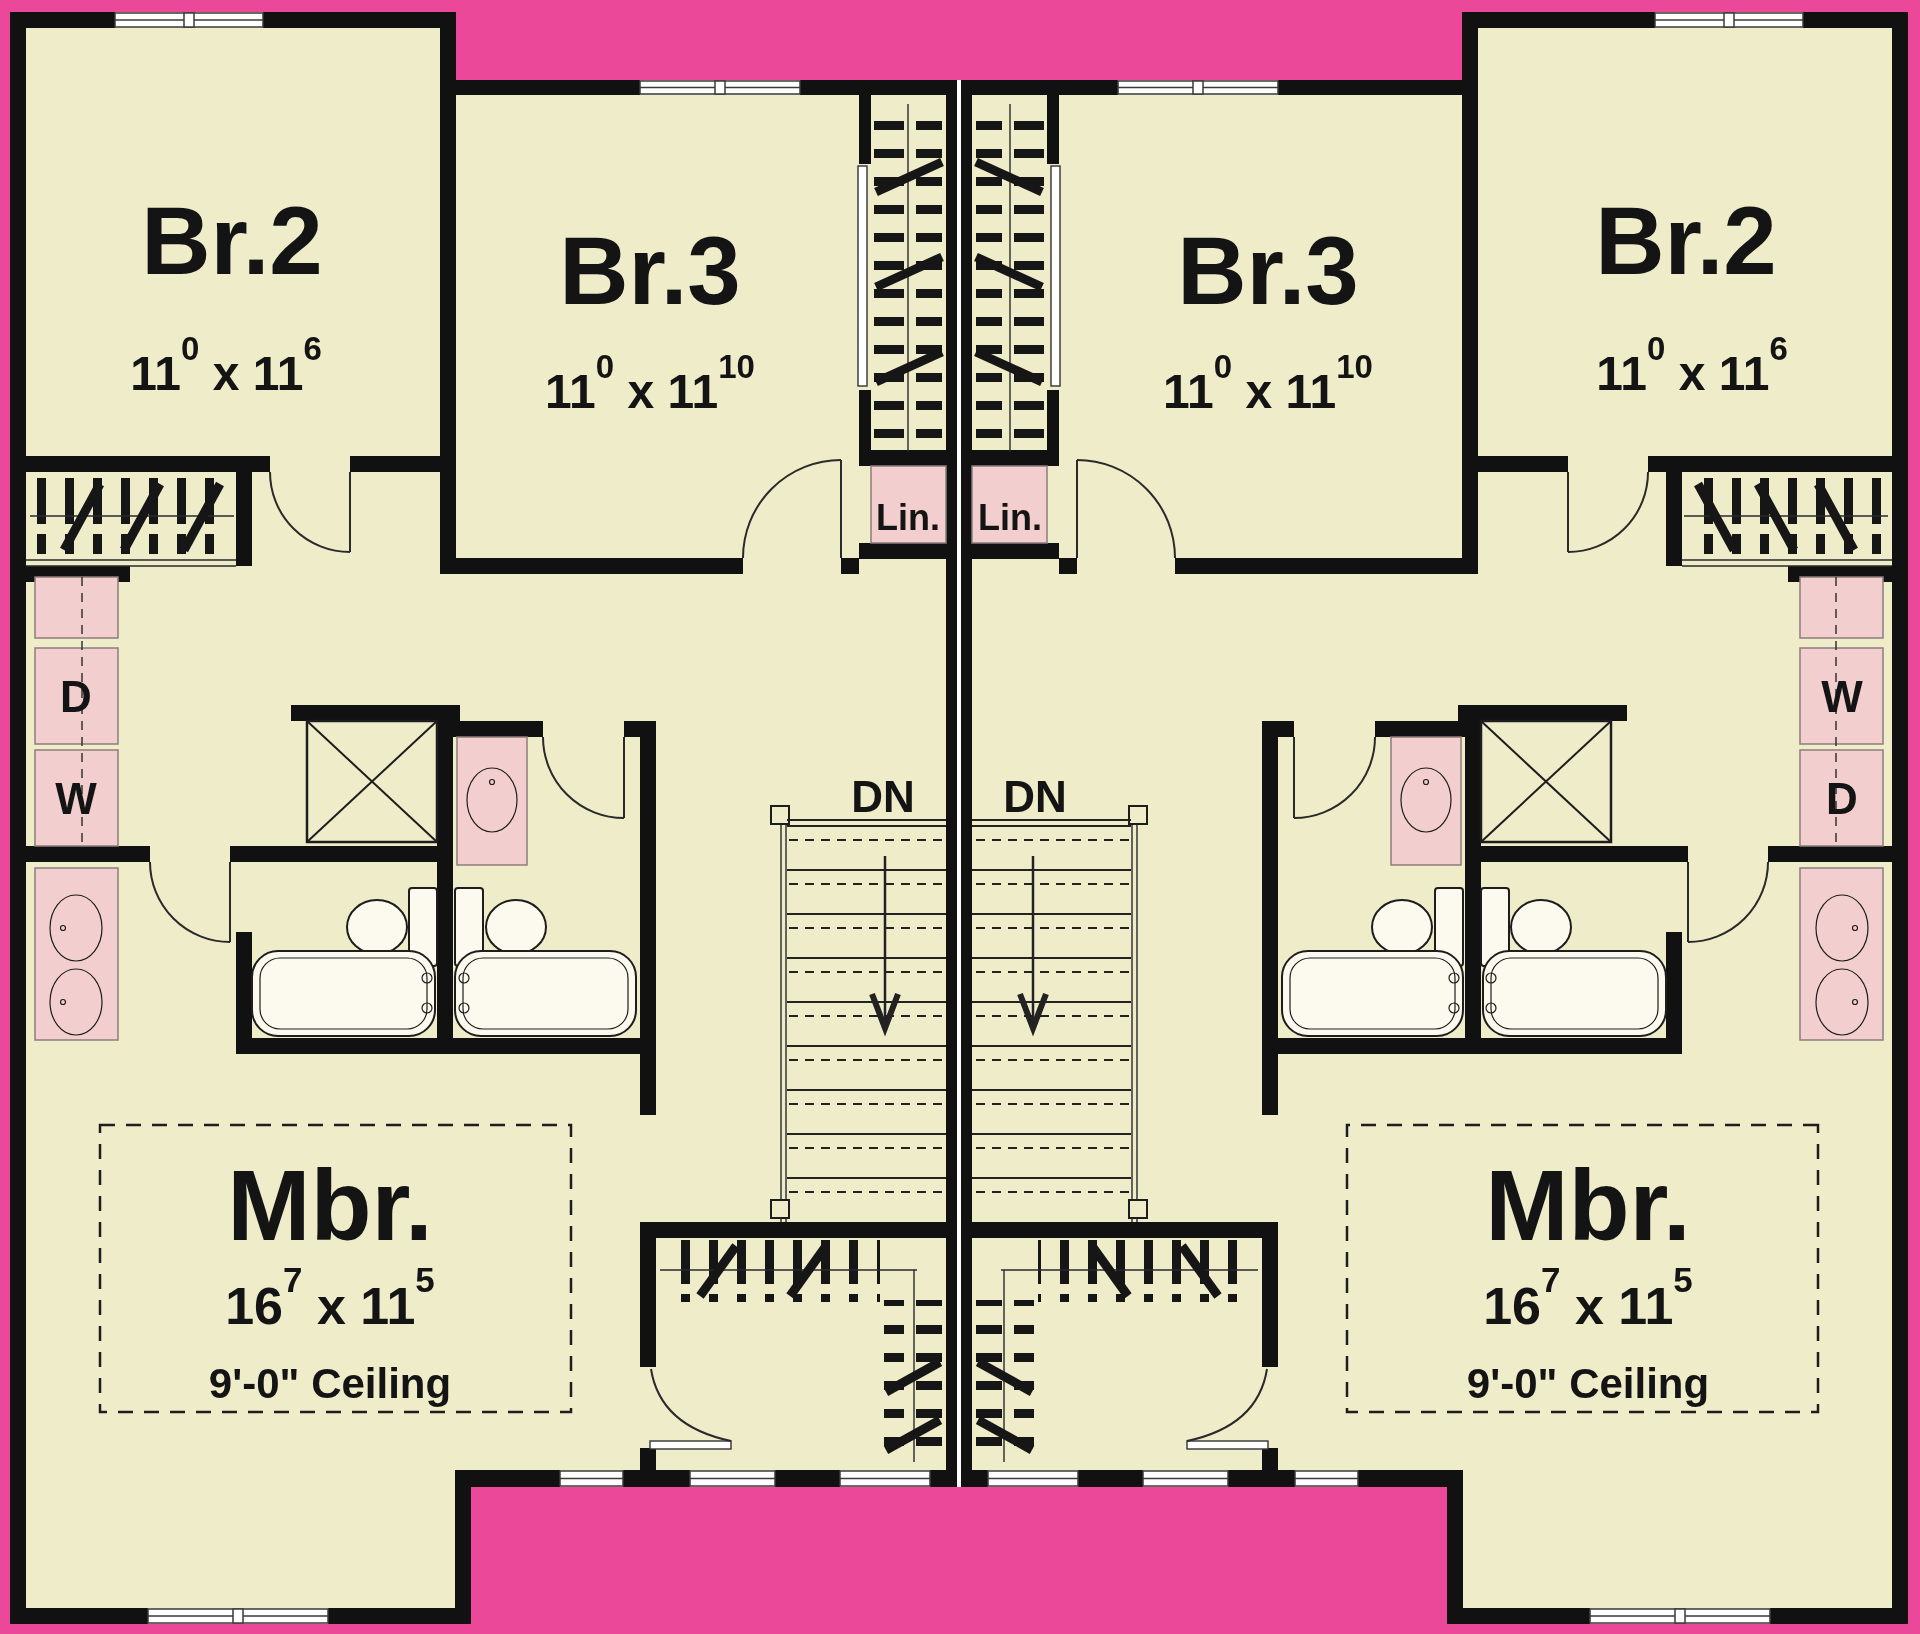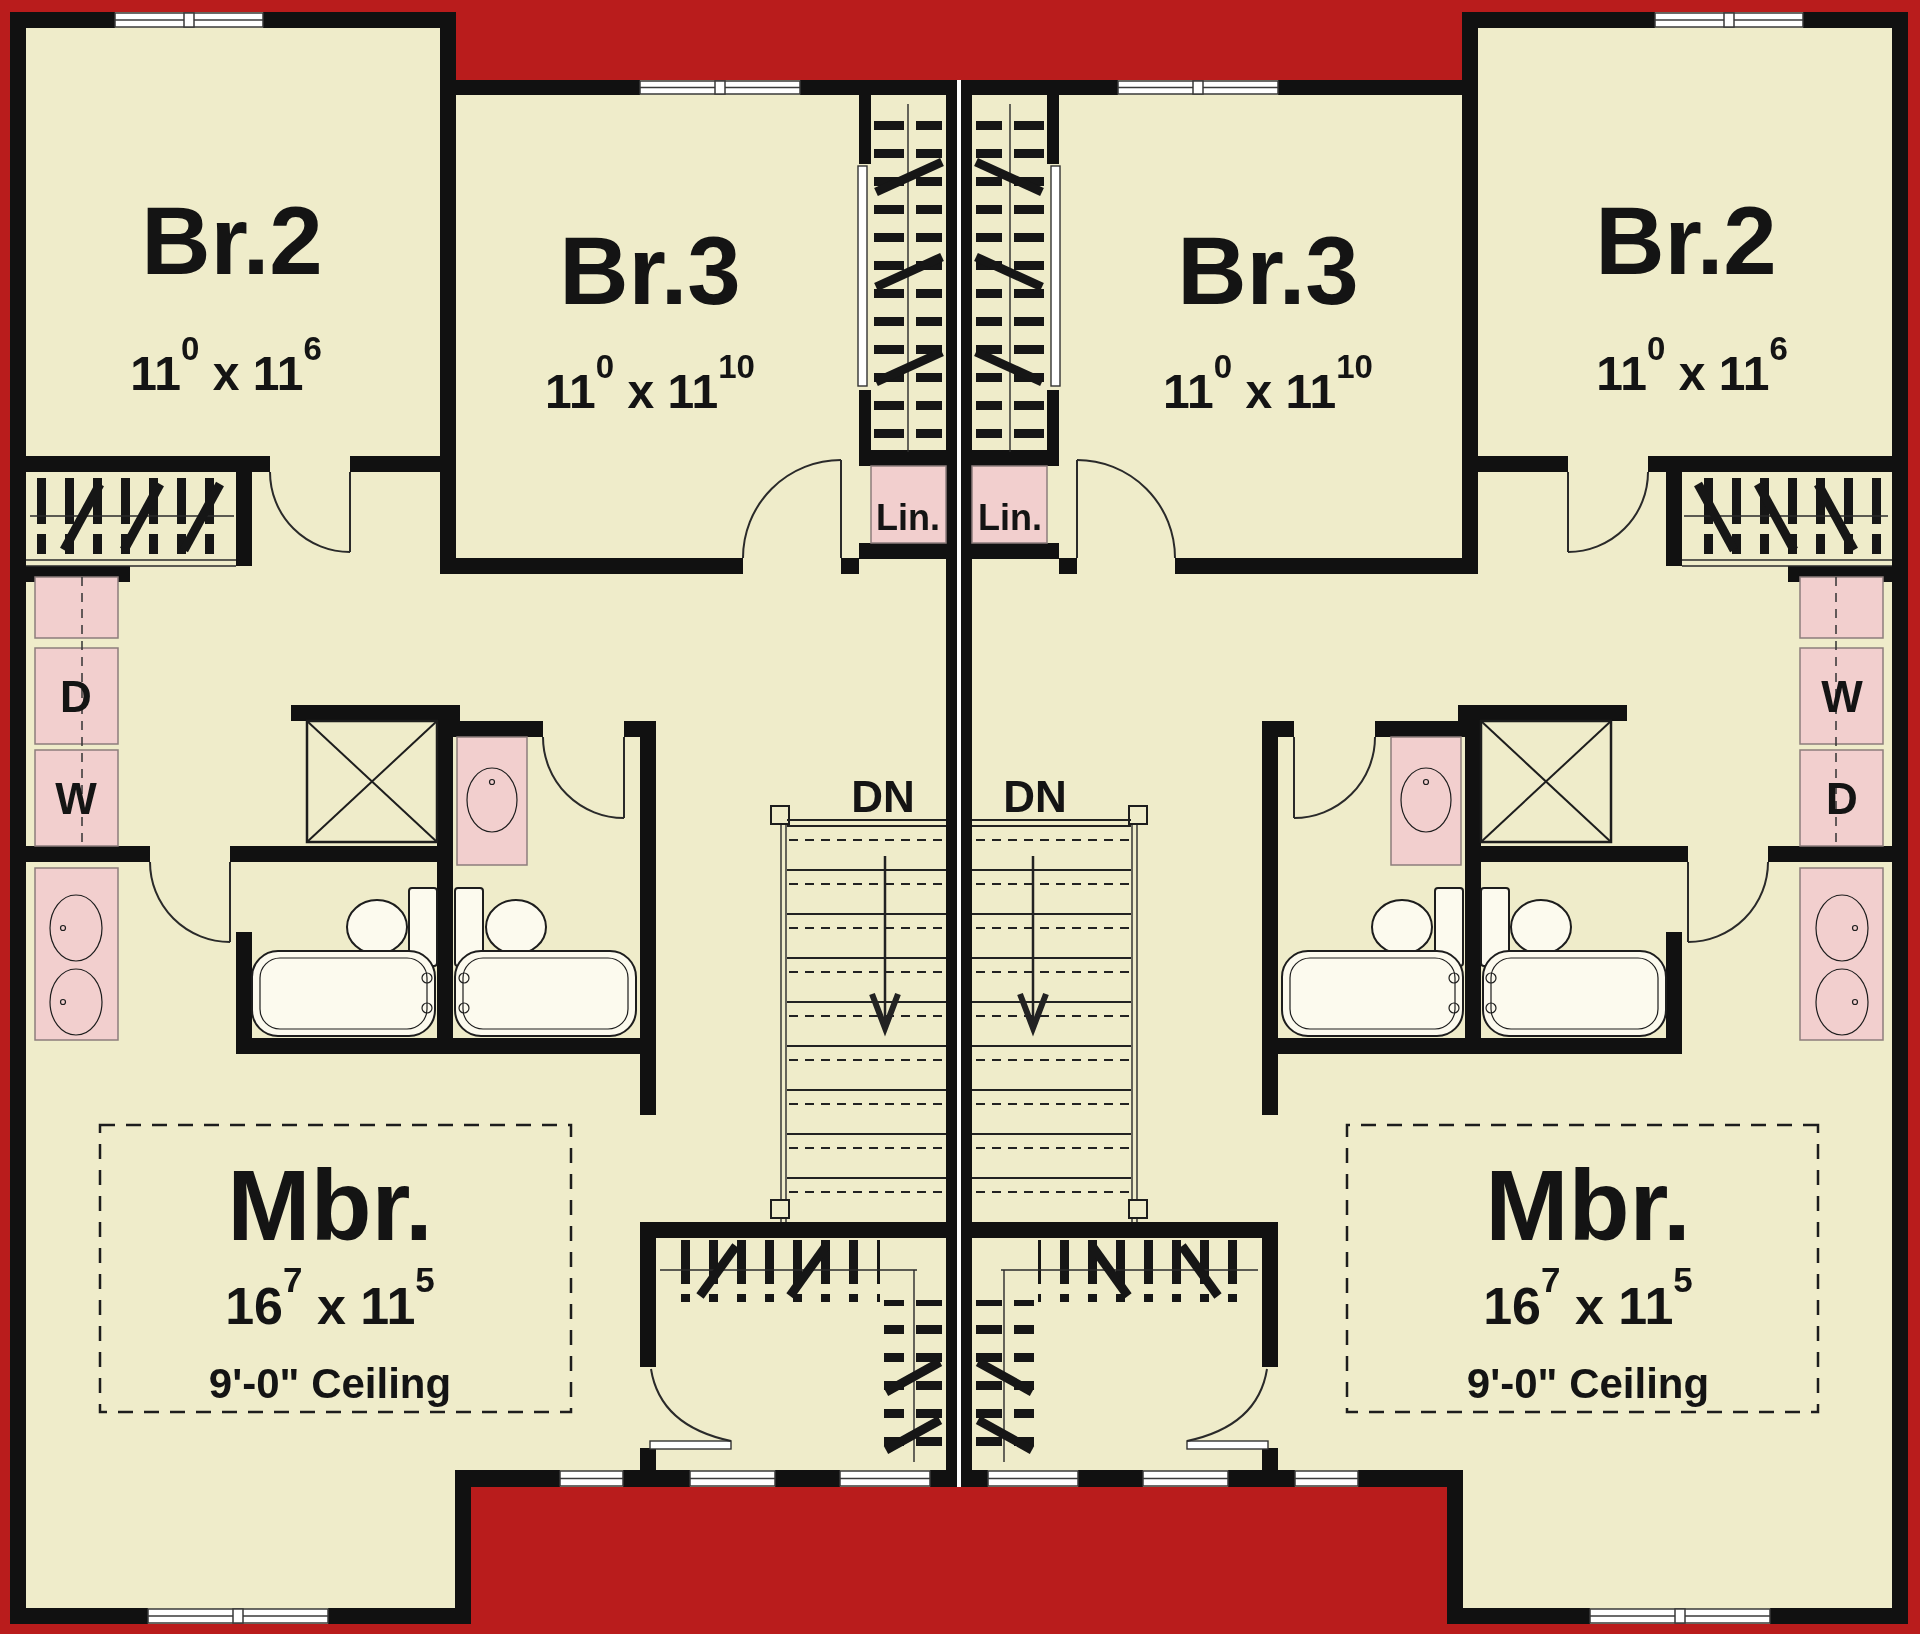--- a/index.html
+++ b/index.html
@@ -1,17 +1,17 @@
 <!DOCTYPE html>
 <html style="--floor: #efecca; --fixture: #f2cfce; --wall: #111111;"><head>
 <meta charset="utf-8">
 <style>
   html,body{margin:0;padding:0;background:#ffffff;}
   body{font-family:"Liberation Sans", sans-serif;}
-  .canvas{position:relative;width:1920px;height:1634px;background:#b91c1c;overflow:hidden;}
+  .canvas{position:relative;width:1920px;height:1634px;background:#ec4899;overflow:hidden;}
   svg{position:absolute;left:0;top:0;}
   .floor{fill:var(--floor,#efecca);}
   .wall{fill:var(--wall,#111111);}
   .pink{fill:var(--fixture,#f2cfce);stroke:#8d7d7c;stroke-width:1.5;}
   .fix{fill:#fcfaee;stroke:#1d1d1d;stroke-width:2;}
   .fin{fill:none;stroke:#1d1d1d;stroke-width:1.2;}
   .thin{stroke:#2a2a2a;stroke-width:1.6;fill:none;}
   .arc{stroke:#2a2a2a;stroke-width:2;fill:none;}
   .tread{stroke:#222222;stroke-width:2;fill:none;}
   .tdash{stroke:#222222;stroke-width:1.8;fill:none;stroke-dasharray:9 7;}

